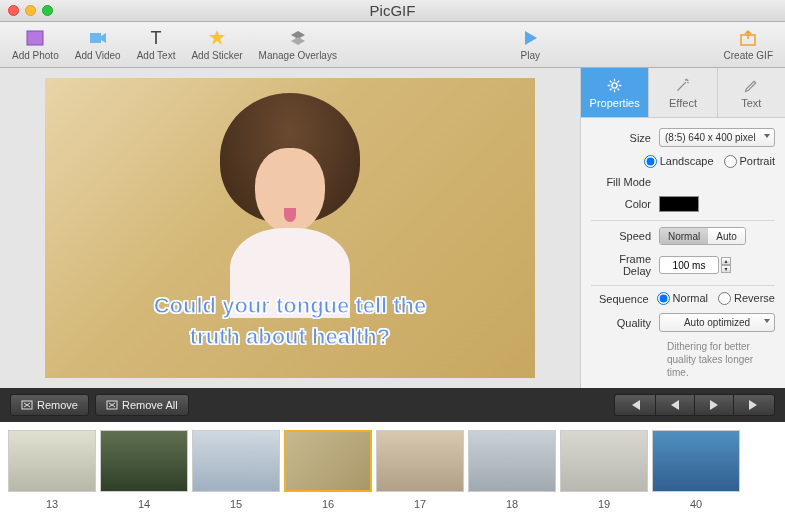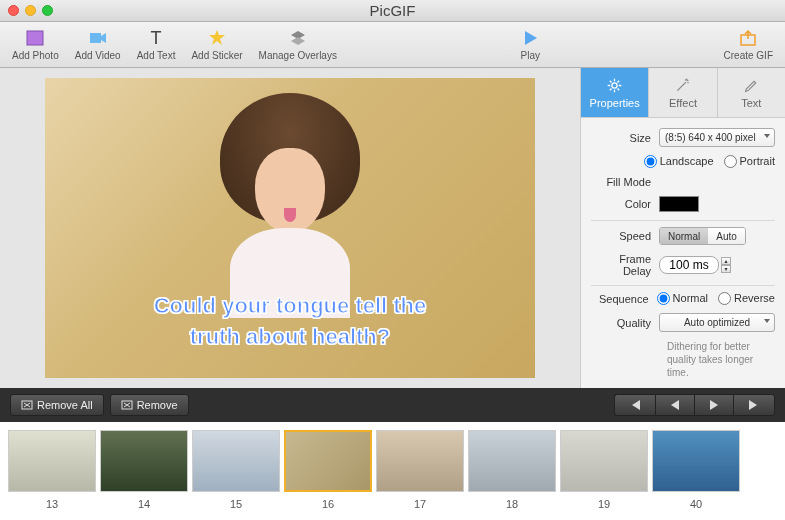--- a/index.html
+++ b/index.html
@@ -38,21 +38,21 @@
 .row-label{width:68px;text-align:right;padding-right:8px;font-size:11px;color:#333;}
 .select{flex:1;height:19px;background:linear-gradient(#fff,#eee);border:1px solid #aaa;border-radius:3px;font-size:10px;display:flex;align-items:center;padding:0 5px;position:relative;}
 .select::after{content:"";position:absolute;right:4px;top:5px;width:0;height:0;border-left:3px solid transparent;border-right:3px solid transparent;border-top:4px solid #666;}
 .radio-group{flex:1;display:flex;gap:10px;font-size:11px;}
 .radio-group label{display:flex;align-items:flex-start;gap:3px;}
 .radio-group input{margin:0;}
 .swatch{width:40px;height:16px;background:#000;border:1px solid #888;}
 .seg{display:flex;border:1px solid #aaa;border-radius:3px;overflow:hidden;height:18px;font-size:10px;}
 .seg div{padding:0 8px;display:flex;align-items:center;background:linear-gradient(#fff,#eee);}
 .seg div.on{background:linear-gradient(#d8d8d8,#c0c0c0);}
-.input-sm{width:60px;height:18px;border:1px solid #aaa;border-radius:8px;font-size:12px;text-align:center;background:#fff;}
+.input-sm{width:60px;height:18px;border:1px solid #aaa;border-radius:3px;font-size:10px;text-align:center;background:#fff;}
 .stepper{display:flex;flex-direction:column;margin-left:2px;}
 .stepper div{width:10px;height:8px;border:1px solid #aaa;background:linear-gradient(#fff,#ddd);font-size:6px;text-align:center;line-height:6px;}
 .hint{font-size:10px;color:#888;padding-left:76px;line-height:1.3;}
 .divider{height:1px;background:#d8d8d8;margin:6px 0;}
 .control-bar{height:34px;background:#2f2f2f;display:flex;align-items:center;padding:0 10px;gap:6px;}
 .cbtn{height:22px;padding:0 10px;background:linear-gradient(#5a5a5a,#3a3a3a);border:1px solid #222;border-radius:3px;color:#eee;font-size:11px;display:flex;align-items:center;gap:4px;cursor:pointer;}
 .spacer{flex:1;}
 .navbtns{display:flex;}
 .navbtns .cbtn{border-radius:0;padding:0 14px;border-right:none;}
 .navbtns .cbtn:first-child{border-radius:3px 0 0 3px;}
@@ -256,28 +256,28 @@
     </div>
   </div>
 </div>
 
 <div class="control-bar">
   <div class="cbtn">
     <svg width="12" height="12" viewBox="0 0 12 12">
         <rect x="1" y="2" width="10" height="8" fill="none" stroke="#ddd"></rect>
         <path d="M3 4l6 4M9 4l-6 4" stroke="#ddd"></path>
       </svg>
-    <span>Remove All</span>
+    <span>Remove</span>
   </div>
   <div class="cbtn">
     <svg width="12" height="12" viewBox="0 0 12 12">
         <rect x="1" y="2" width="10" height="8" fill="none" stroke="#ddd"></rect>
         <path d="M3 4l6 4M9 4l-6 4" stroke="#ddd"></path>
       </svg>
-    <span>Remove</span>
+    <span>Remove All</span>
   </div>
   <div class="spacer"></div>
   <div class="navbtns">
     <div class="cbtn">
         <svg width="12" height="10">
           <path d="M2 0v10M11 0L3 5l8 5Z" fill="#ddd"></path>
         </svg>
       </div>
     <div class="cbtn">
         <svg width="10" height="10">

